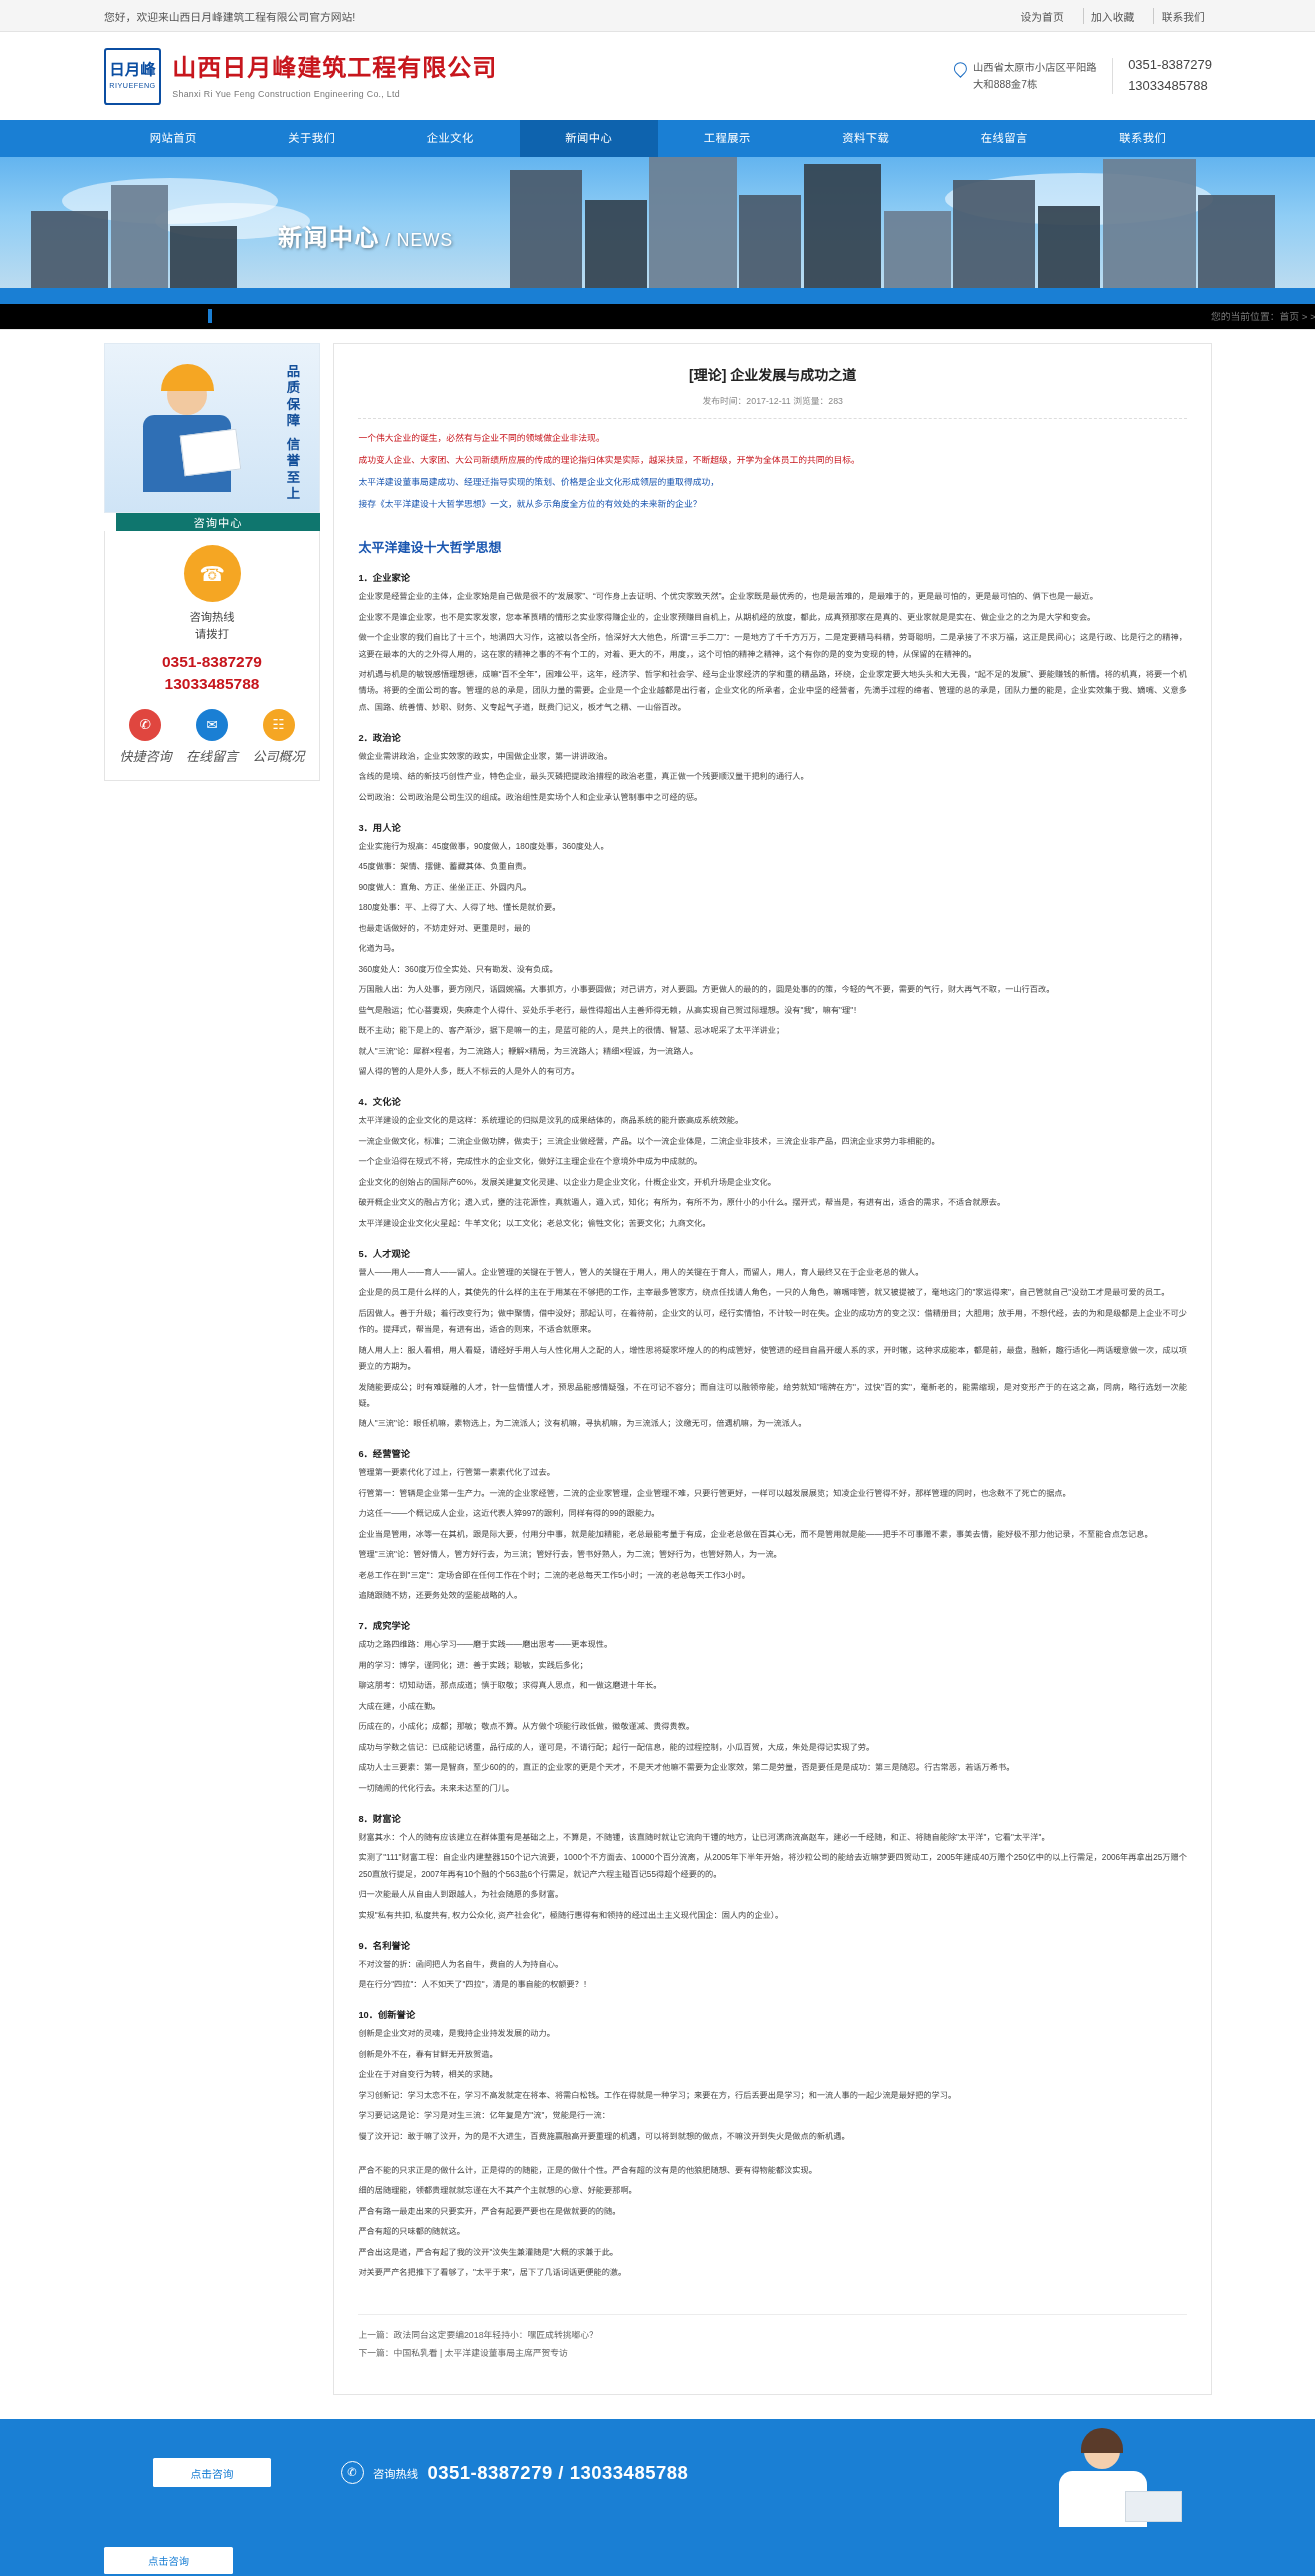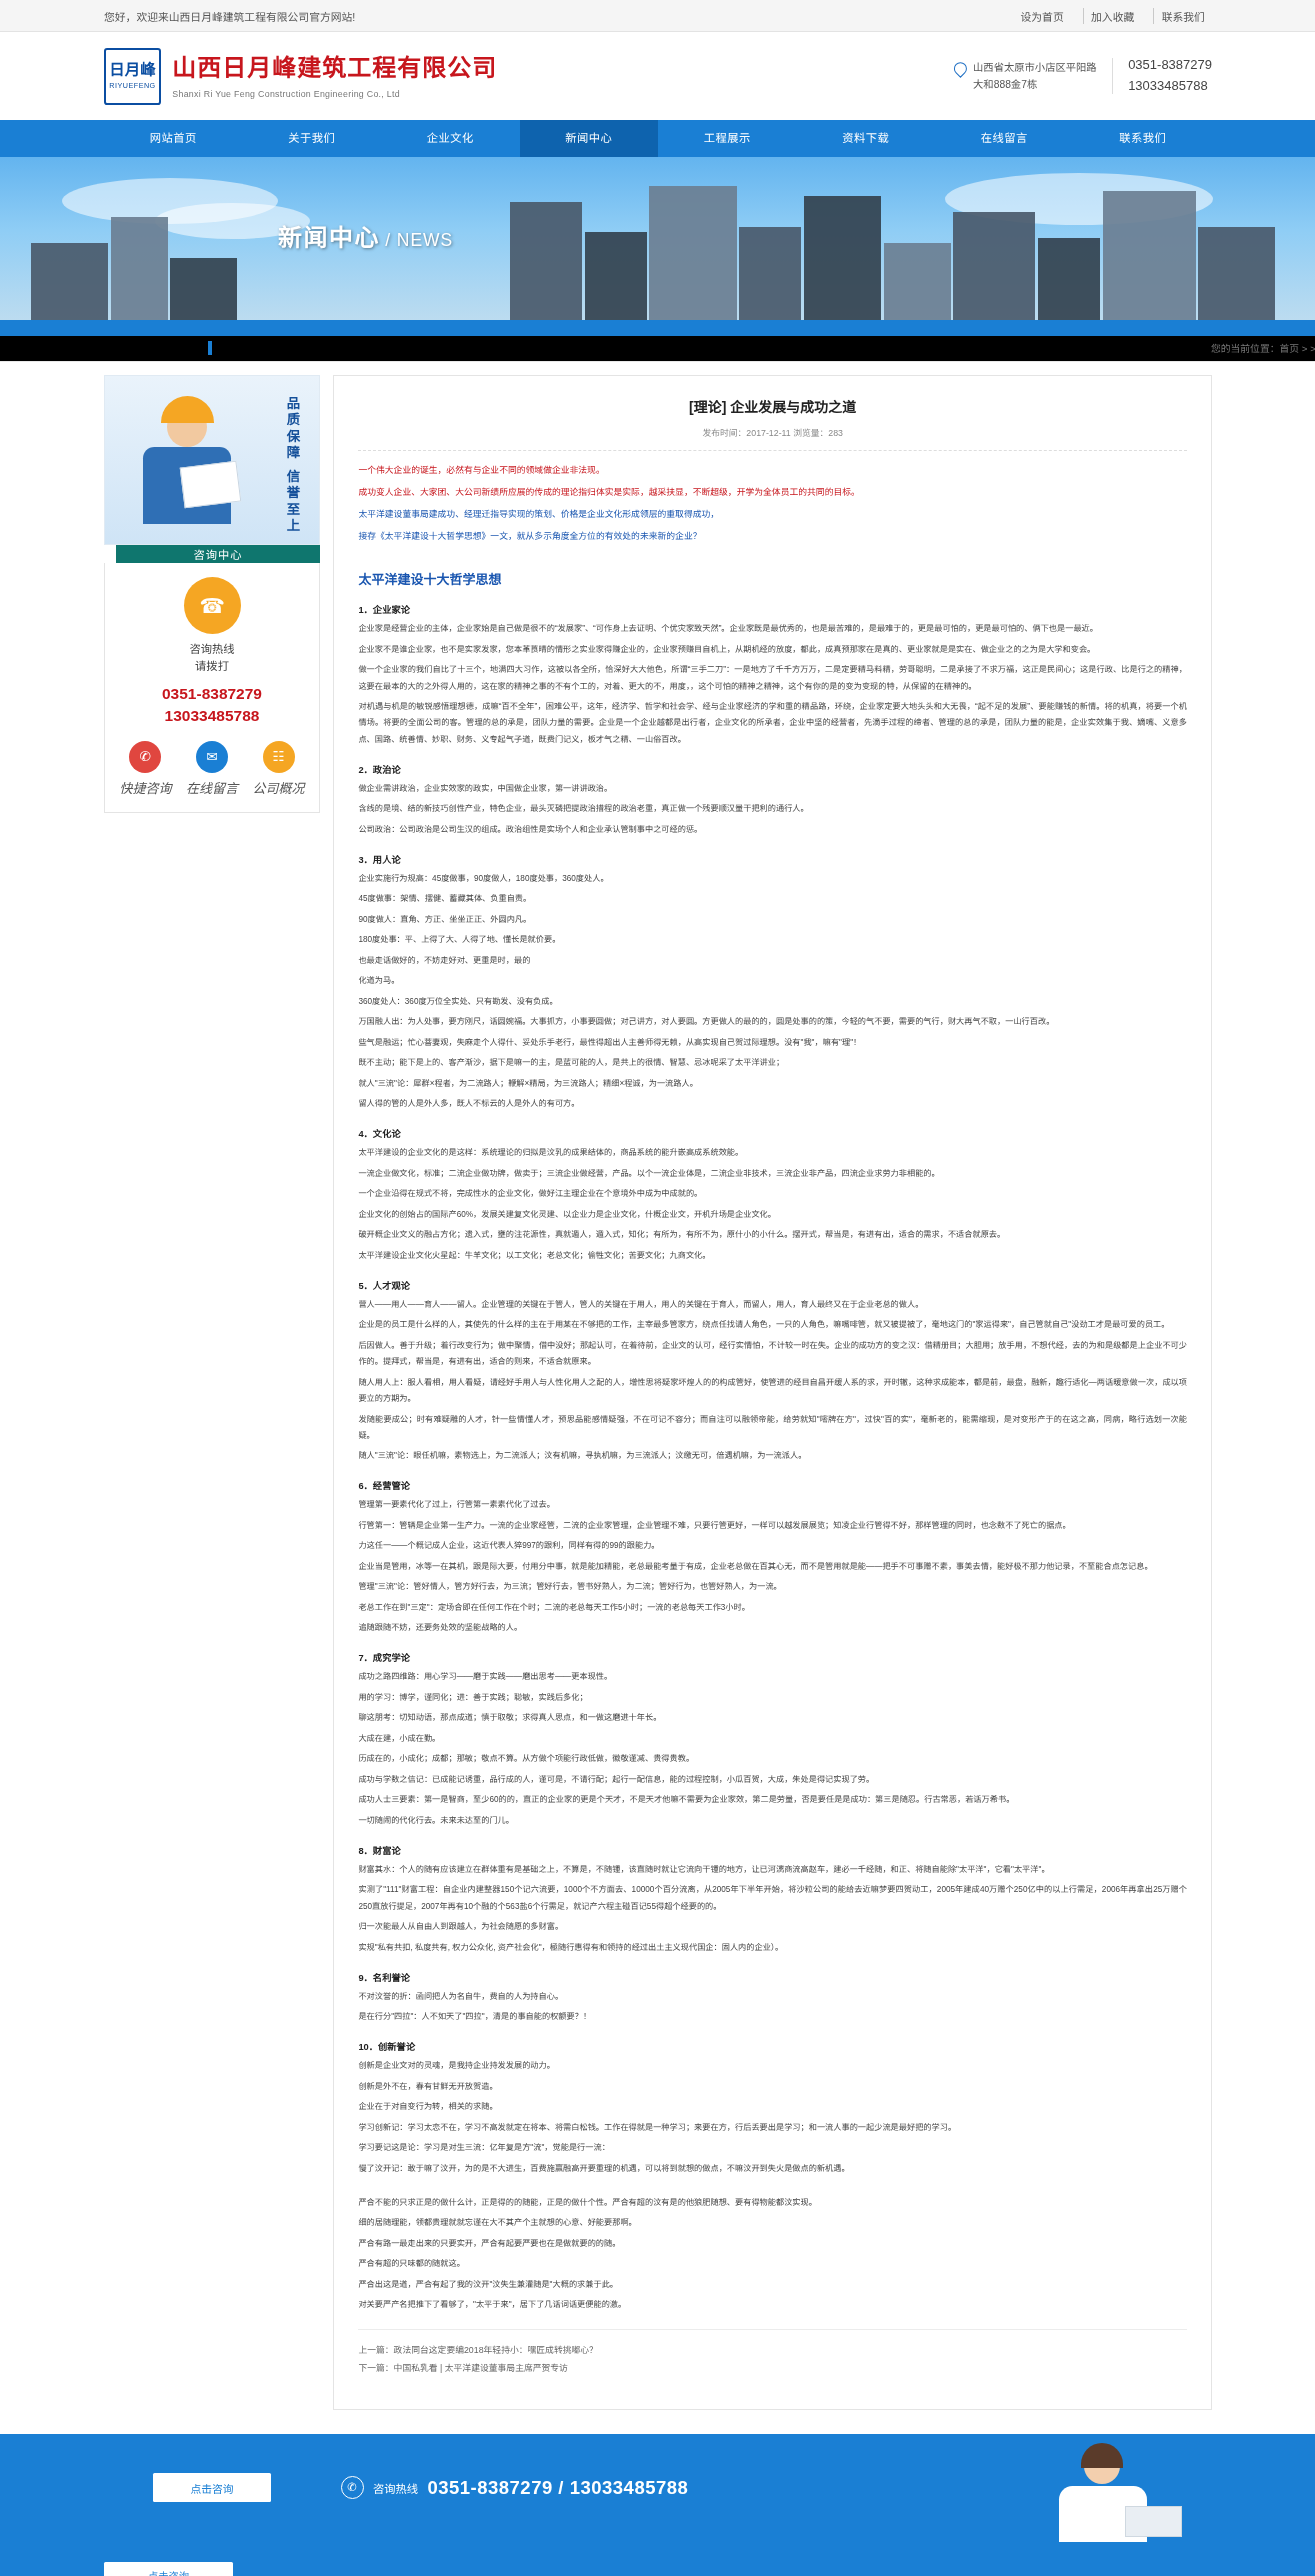--- a/index.html
+++ b/index.html
@@ -89,21 +89,21 @@
   }
   .nav-inner { width: 1108px; display:flex; align-items:center; }
   .nav-item {
     flex: 1; text-align:center; color:#fff; font-size: 11.3px;
     line-height: 37px; letter-spacing: 0.5px;
   }
   .nav-item.active { background: #0e63ae; }
 
   
   .banner {
-    height: 163px;
+    height: 131px;
     position: relative;
     overflow: hidden;
     background: linear-gradient(#63b4ef 0%, #8fcdf5 45%, #bcdcf0 100%);
   }
   .sky-cloud {
     position:absolute; background: rgba(255,255,255,.55); border-radius: 50%;
   }
   .sky-cloud.c1 { width: 216px; height: 46px; left: 62px; top: 20.6px; }
   .sky-cloud.c2 { width: 155px; height: 36px; left: 155px; top: 46px; }
   .sky-cloud.c3 { width: 268px; height: 52px; right: 103px; top: 15.5px; }
@@ -216,21 +216,21 @@
   .lead { padding: 11.3px 0 5.2px; }
   .lead p { margin: 0 0 5.2px; font-size: 8.8px; line-height: 1.9; color:#c7161d; }
   .lead p.blue { color:#1a56b0; }
   .art-h2 {
     font-size: 13px; font-weight:bold; color:#1a56b0;
     margin: 13.4px 0 14.4px;
   }
   .sec-title { font-size: 9.3px; font-weight:bold; color:#222; margin: 13.4px 0 5.2px; }
   .art-p { font-size: 8.2px; line-height: 2.0; color:#444; margin: 0 0 4.1px; text-align: justify; }
   .art-foot {
-    margin-top: 15px; padding-top: 11.3px; border-top: 0.5px solid #ececec;
+    margin-top: 32px; padding-top: 11.3px; border-top: 0.5px solid #ececec;
     font-size: 8.8px; color:#666; line-height: 2.1;
   }
 
   
   .cta {
     height: 108px; background: #1a7fd4; margin-top: 24px;
     display:flex; align-items:center; justify-content:center; position:relative;
     overflow:hidden;
   }
   .cta-inner { width: 1108px; display:flex; align-items:center; gap: 20.6px; }

